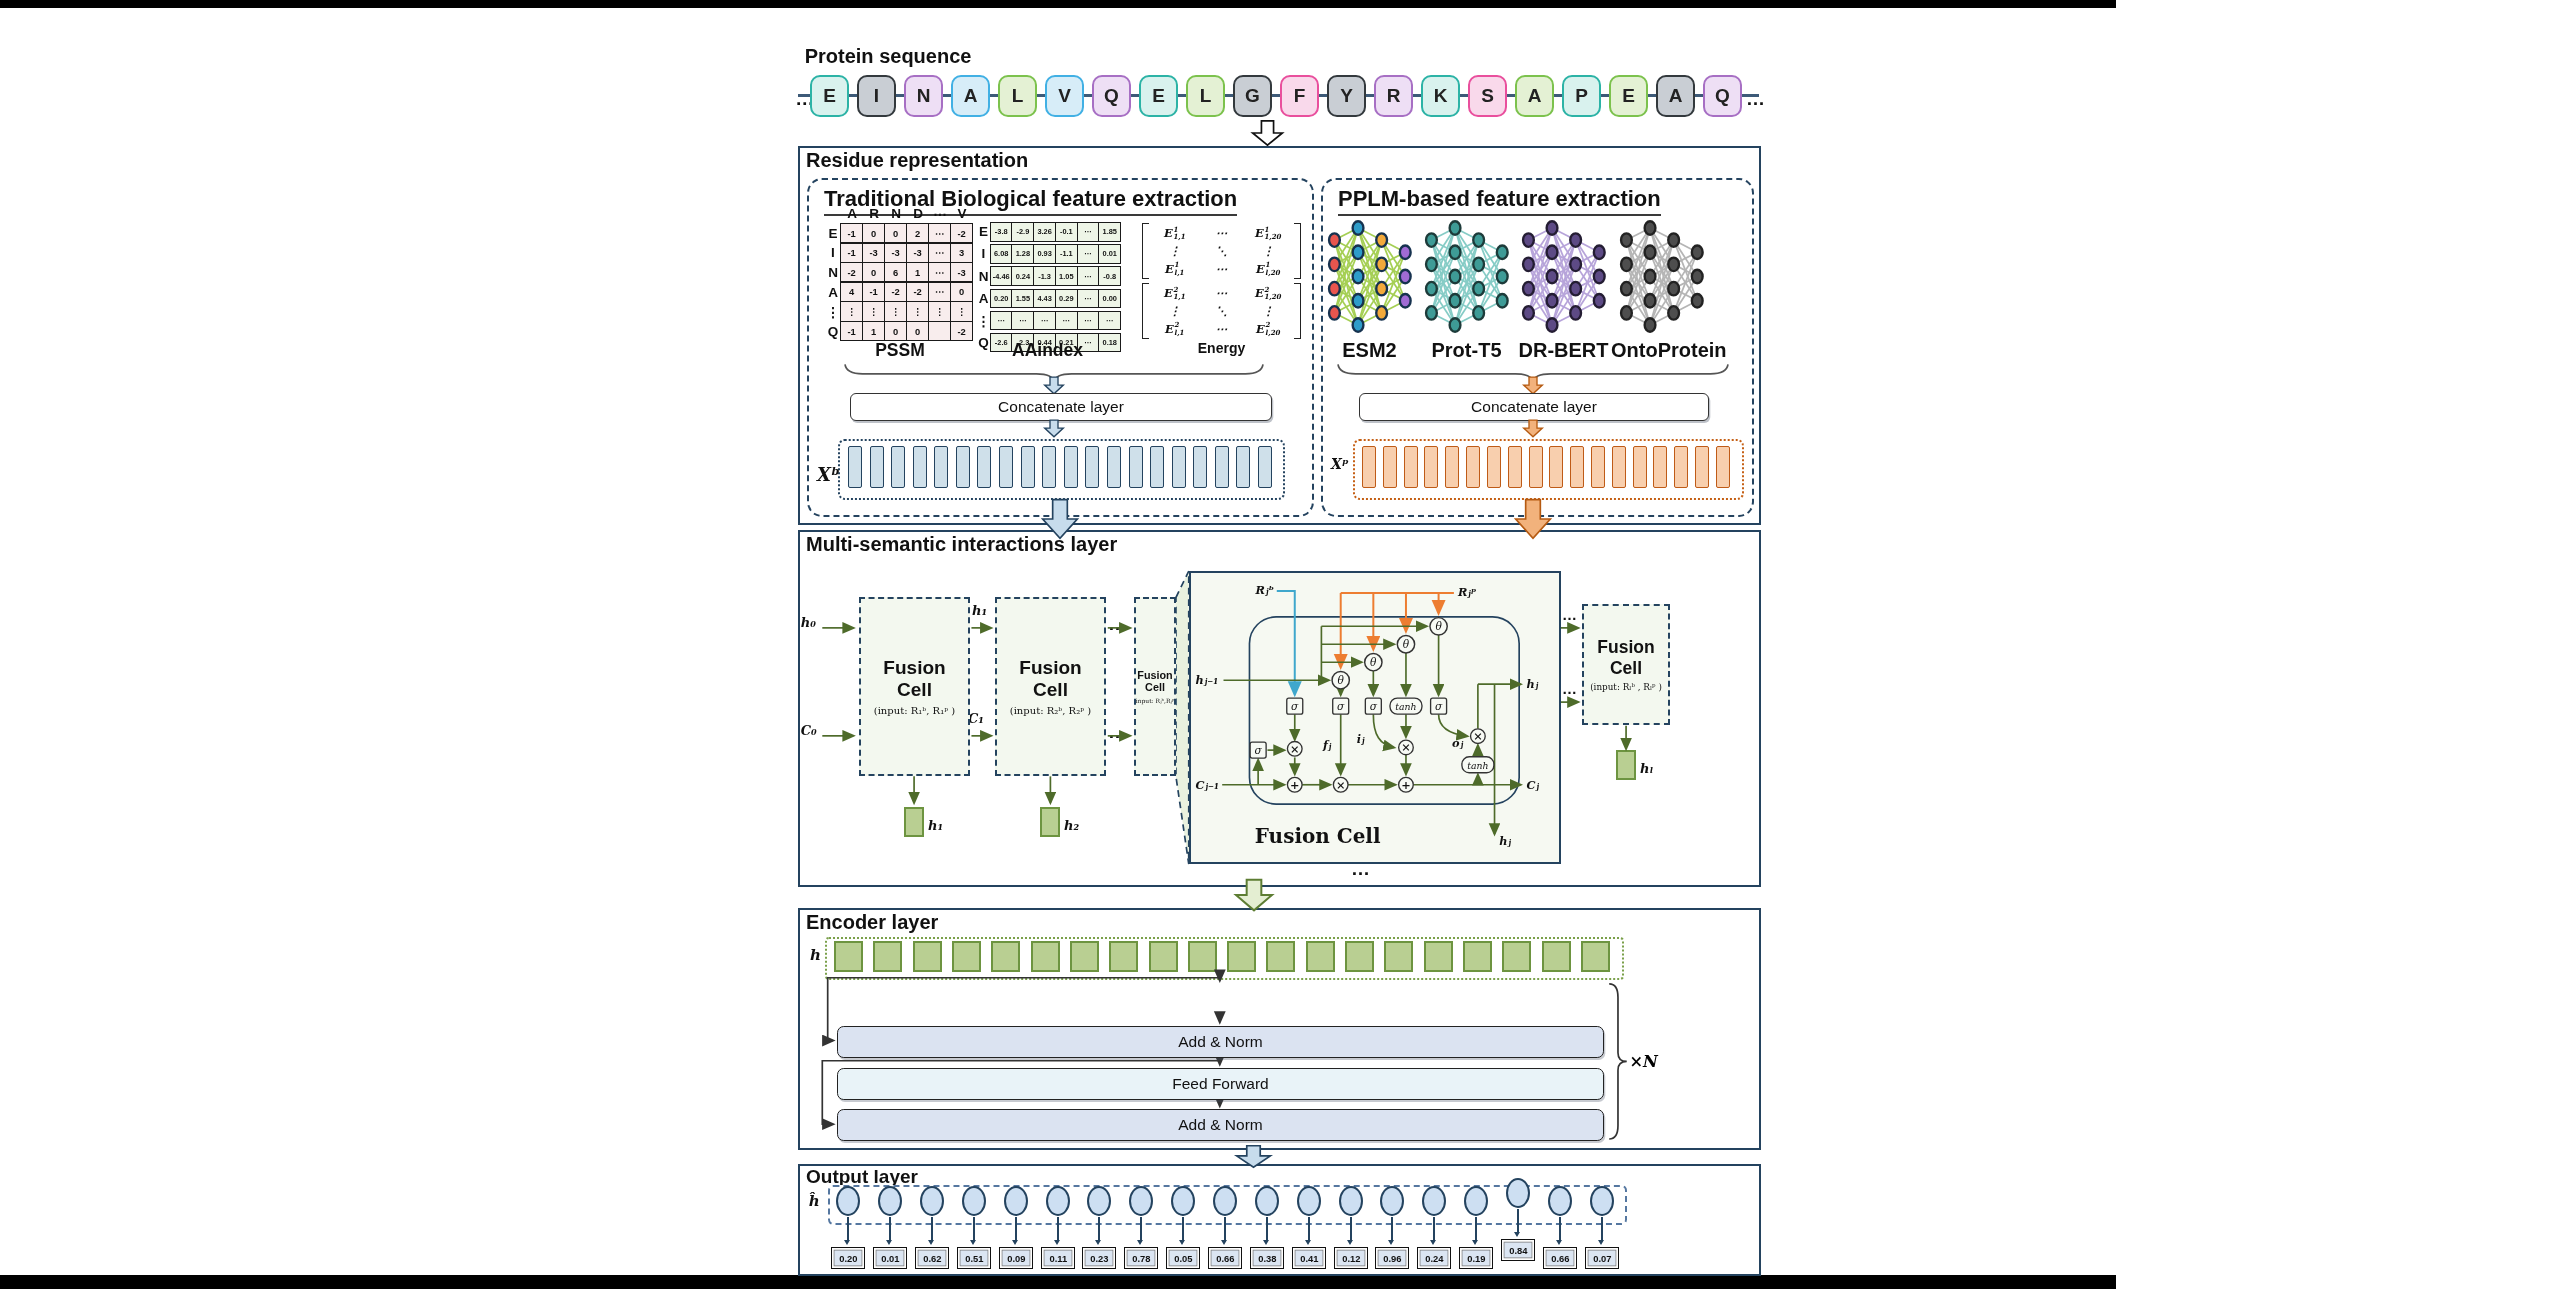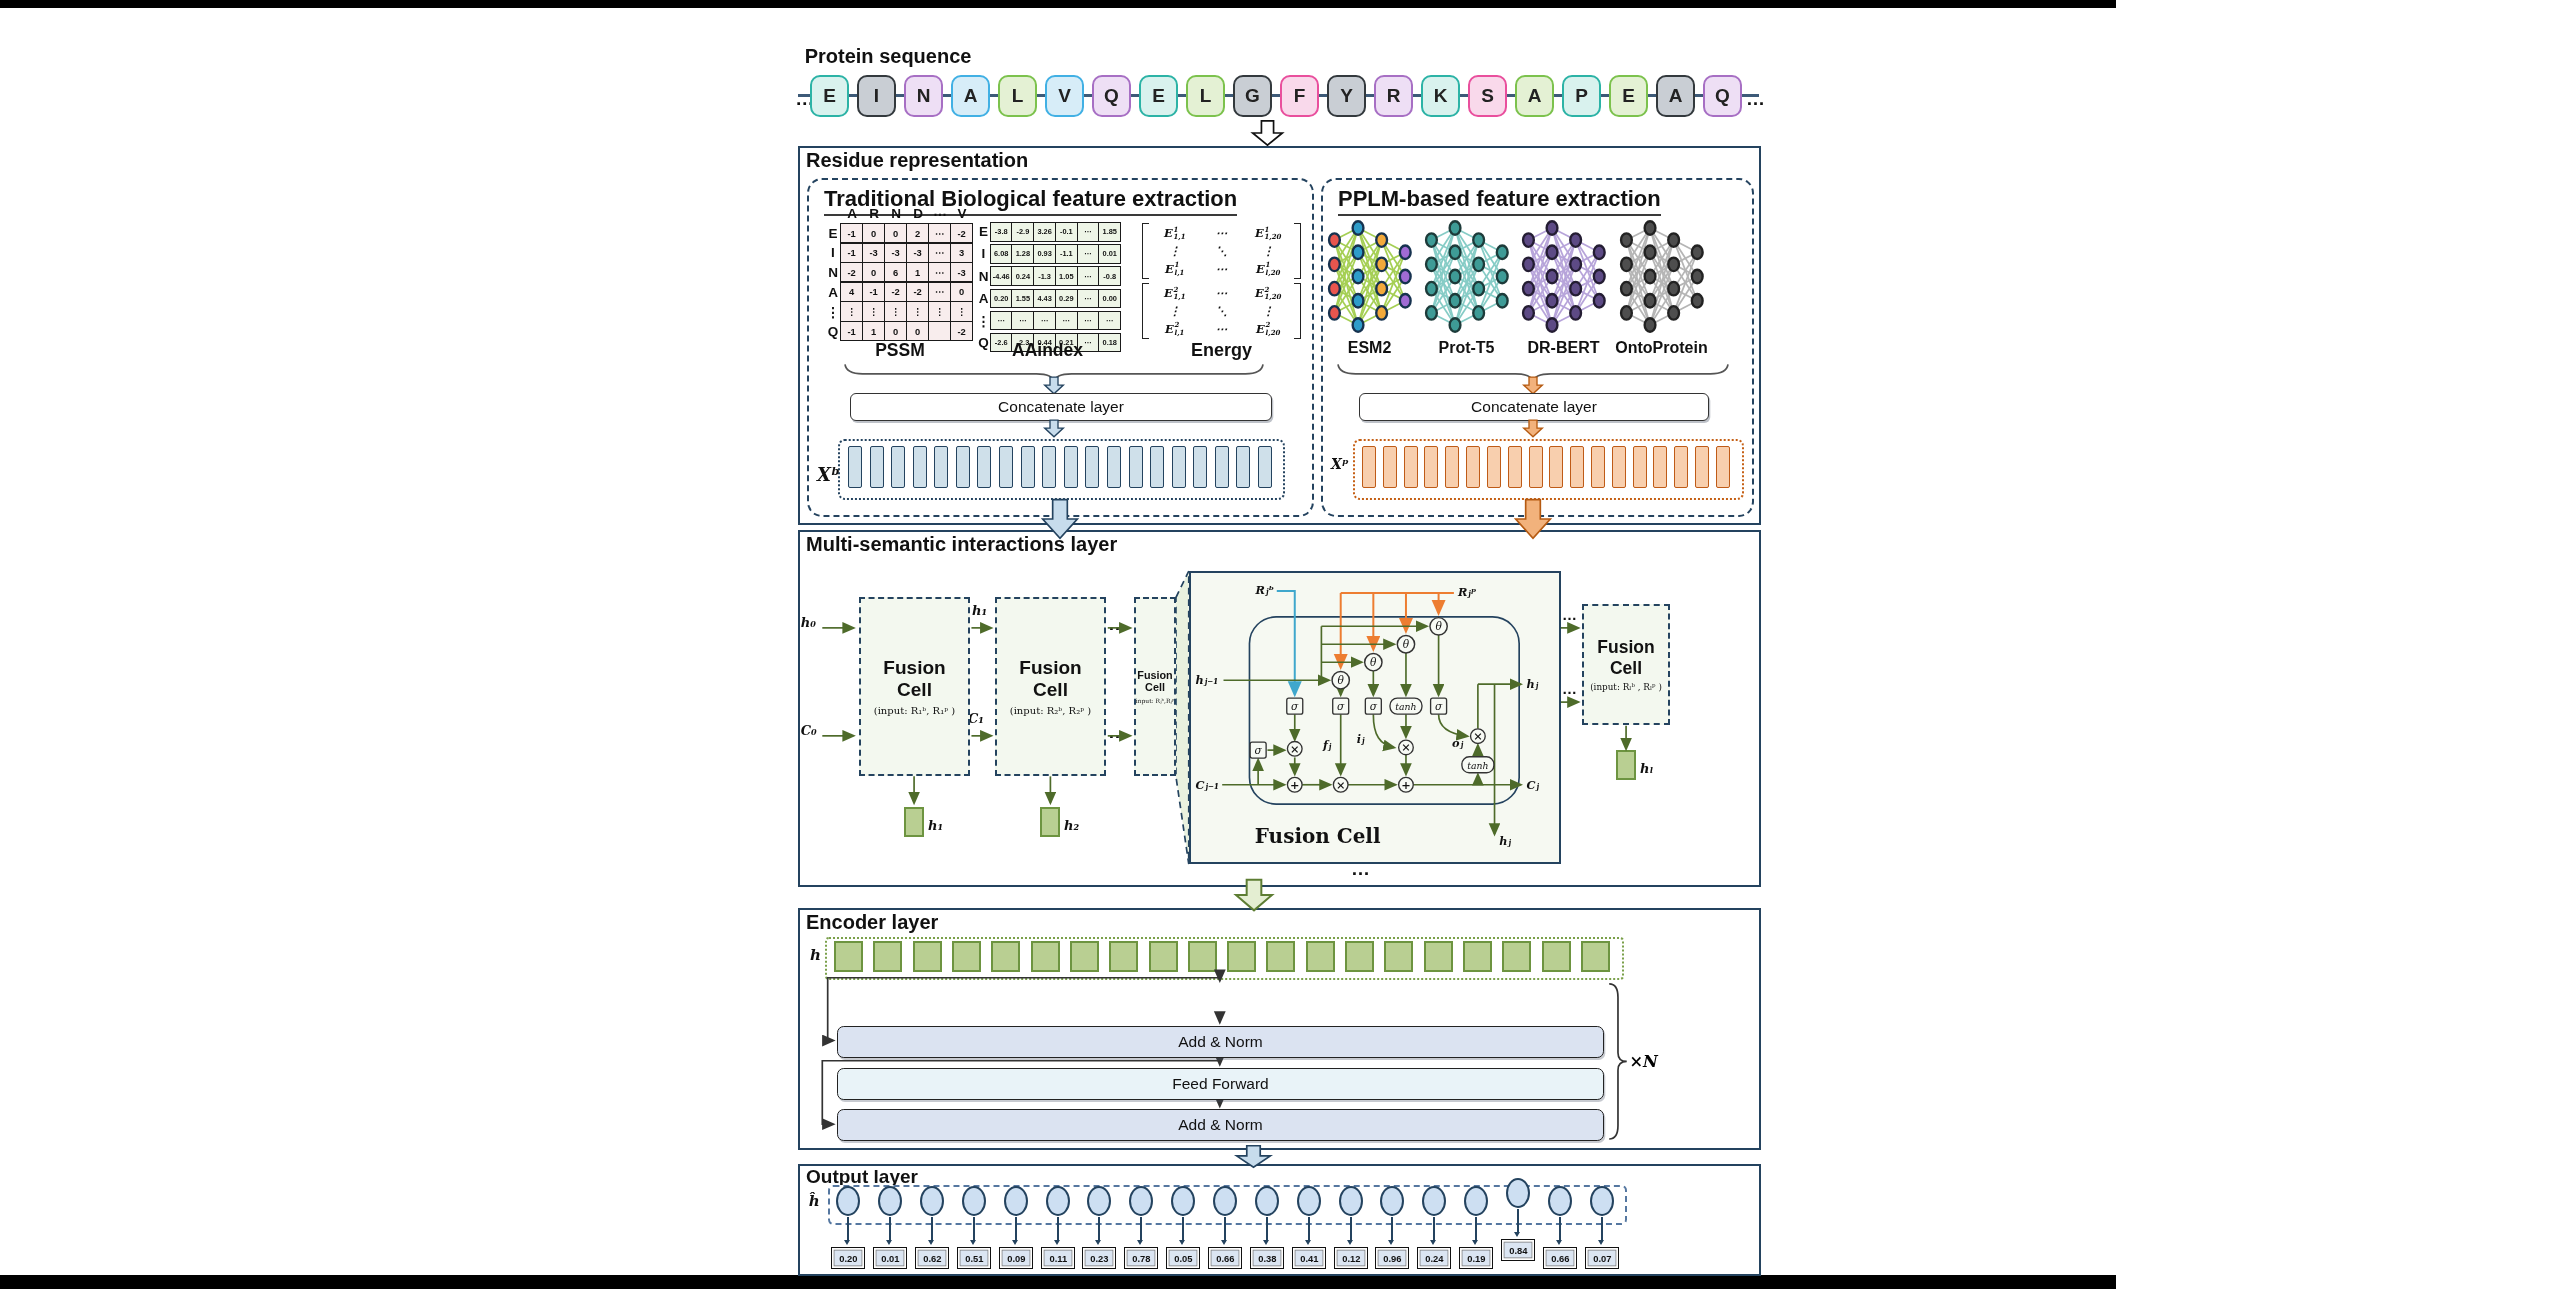--- a/index.html
+++ b/index.html
@@ -25,21 +25,21 @@
   .astrip{display:flex;align-items:center;margin-bottom:2.7px}
   .al{width:15px;text-align:center;font-size:13.5px;font-weight:bold}
   .ac{width:21px;height:17.5px;border:1.3px solid #1a1a1a;background:#eef5e7;display:flex;align-items:center;justify-content:center;font-size:7.4px;font-weight:bold;margin-left:-1.3px;flex:0 0 auto;box-sizing:content-box}
   .mat{position:relative;width:159px;height:56px}
   .brk{position:absolute;top:0;bottom:0;width:6px;border:1.7px solid #222}
   .brk.l{left:0;border-right:none}
   .brk.r{right:0;border-left:none}
   .mgrid{position:absolute;left:9.4px;right:9.4px;top:1.3px;bottom:1.3px;display:grid;grid-template-columns:1fr 1fr 1fr;grid-template-rows:1fr 1fr 1fr;align-items:center;justify-items:center;font-family:"DejaVu Serif",serif;font-style:italic;font-weight:bold;font-size:11.5px}
   .me{display:inline-flex;align-items:center}
   .scr{display:inline-flex;flex-direction:column;font-size:7px;line-height:1.05;margin-left:0.7px}
-  .netlbl{font-size:16px;font-weight:600;text-align:center;white-space:nowrap}
+  .netlbl{font-size:20px;font-weight:600;text-align:center;white-space:nowrap}
   .fcell{border:2px dashed #24435f;background:#f3f8ef;display:flex;flex-direction:column;align-items:center;justify-content:center;box-sizing:border-box;z-index:2}
   .fc-t{font-size:19px;font-weight:600;line-height:1.15}
   .fc-i{font-size:10px;font-family:"DejaVu Serif",serif;margin-top:4px;white-space:nowrap}
   .gsq{width:20px;height:30px;background:#b9cf92;border:2px solid #6d9440;box-sizing:border-box}
   .mlab{font-family:"DejaVu Serif",serif;font-style:italic;font-size:13px;font-weight:bold;white-space:nowrap}
   .dots{font-size:19px;font-weight:bold;letter-spacing:1.3px}
   .enc-block{border:1.7px solid #222;border-radius:6.7px;display:flex;align-items:center;justify-content:center;font-size:15.5px;box-shadow:1.3px 2px 0 rgba(70,80,100,.3);z-index:2}
   .esq{width:29px;height:31px;background:#b9cf92;border:2px solid #6d9440;box-sizing:border-box}
   .encdot{border:2.4px dotted #7aa04a;border-radius:4px;background:#fff}
   .outdash{border:2px dashed #5577a0;border-radius:5.4px;background:#fff}
@@ -295,21 +295,21 @@
               <span class="scr">
                 <span>2</span>
                 <span>l,20</span>
               </span>
             </span>
           </div>
         </div>
       </div>
     <div class="abs" style="left:27px;top:340px;width:150px;text-align:center;font-size:17.5px;font-weight:600">PSSM</div>
     <div class="abs" style="left:178px;top:340px;width:143px;text-align:center;font-size:17.5px;font-weight:600">AAindex</div>
-    <div class="abs" style="left:344px;top:340px;width:159px;text-align:center;font-size:18px;font-weight:600">Energy</div>
+    <div class="abs" style="left:344px;top:340px;width:159px;text-align:center;font-size:14px;font-weight:600">Energy</div>
     <svg class="abs" style="left:47px;top:363px" width="418" height="19" viewBox="0 0 620 28">
       <path d="M0,2 Q2,16 26,16 L284,16 Q308,16 310,28 Q312,16 336,16 L594,16 Q618,16 620,2" fill="none" stroke="#555" stroke-width="2.5"></path>
     </svg>
     <svg class="abs" style="left:246px;top:377px" width="20" height="17.5" viewBox="0 0 30 26">
       <polygon points="9,0 21,0 21,12 29,12 15,25 1,12 9,12" fill="#c7dcec" stroke="#24435f" stroke-width="2"></polygon>
     </svg>
     <div class="abs concat" style="left:52px;top:393px;width:420px;height:26px">Concatenate layer</div>
     <svg class="abs" style="left:246px;top:420px" width="20" height="17.5" viewBox="0 0 30 26">
       <polygon points="9,0 21,0 21,12 29,12 15,25 1,12 9,12" fill="#c7dcec" stroke="#24435f" stroke-width="2"></polygon>
     </svg>

